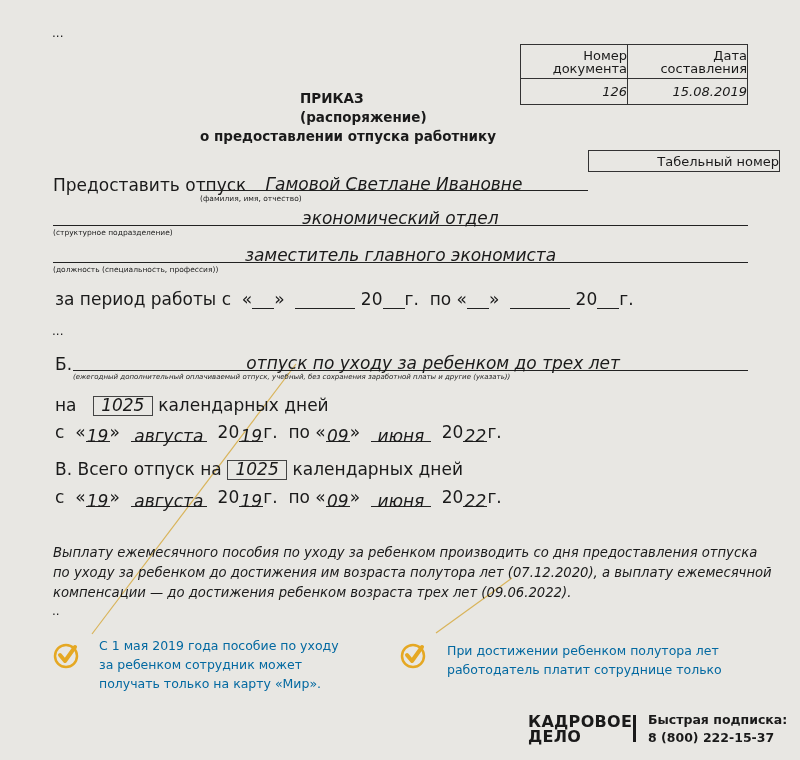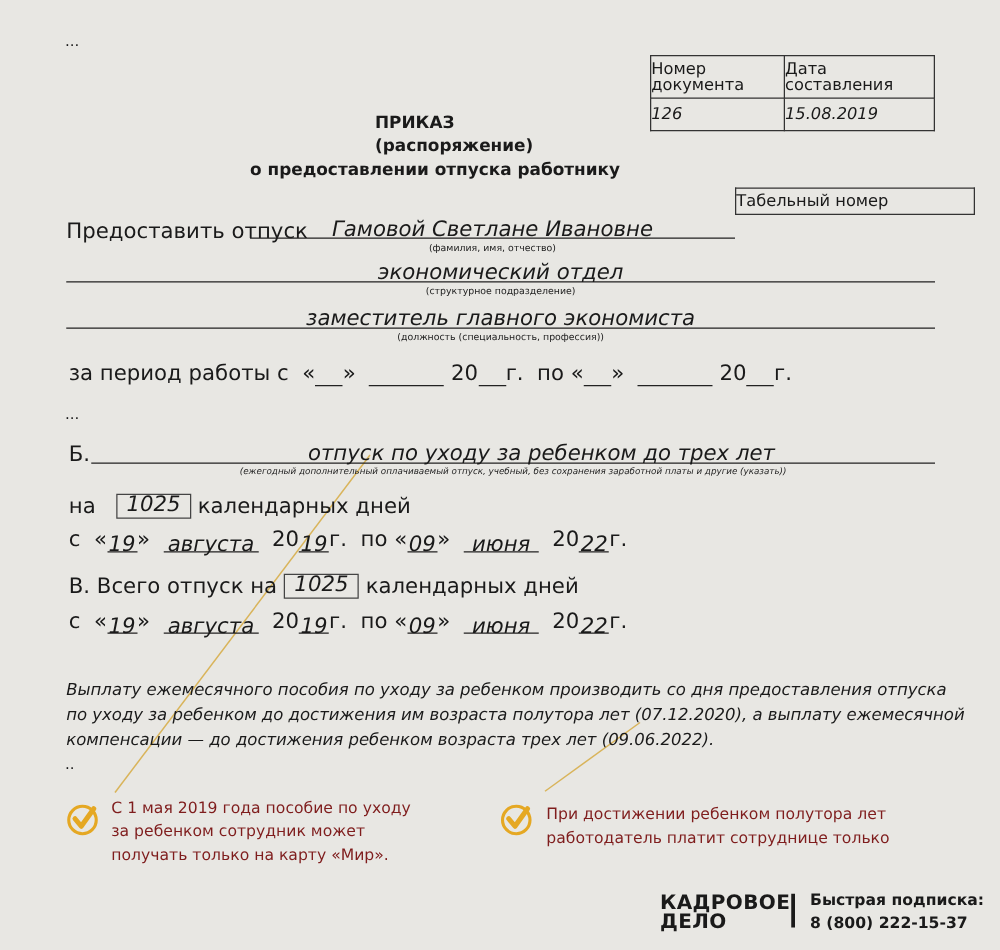--- a/index.html
+++ b/index.html
@@ -1,29 +1,29 @@
 <!DOCTYPE html>
 <html><head>
 <meta charset="utf-8">
 <style>
   html, body { margin:0; padding:0; }
   body { width:800px; height:760px; background:#e8e7e3; position:relative; overflow:hidden;
          font-family:"DejaVu Sans", sans-serif; color:#1a1a1a; }
   .abs { position:absolute; }
   .it { font-style:italic; }
   .ul { border-bottom:1.3px solid #222; }
-  .cap { font-size:7.5px; text-align:center; color:#222; }
+  .cap { font-size:7.5px; color:#222; }
   .f14 { font-size:17px; }
   table.box { border-collapse:collapse; position:absolute; }
-  table.box td { border:1.5px solid #333; text-align:left; font-size:13px; padding:0; }
+  table.box td { border:1.5px solid #333; text-align:right; font-size:13px; padding:0; }
   .title { font-weight:bold; font-size:13.5px; text-align:left; }
   .dots { font-size:12px; }
   .blank { display:inline-block; border-bottom:1.2px solid #222; text-align:center; font-style:italic; height:15px; vertical-align:bottom; }
   .daysbox { display:inline-block; border:1.3px solid #444; text-align:center; font-style:italic; height:18px; line-height:17px; vertical-align:middle; }
-  .note { font-size:12.5px; line-height:19px; color:#7f1d1d; }
+  .note { font-size:12.5px; line-height:19px; color:#0369a1;margin-left:10px; }
   .check { position:absolute; width:28px; height:28px; }
   .brand { font-weight:bold; font-size:16px; line-height:15px; letter-spacing:0.3px; }
   .sub { font-weight:bold; font-size:12.5px; line-height:18px; }
 </style>
 </head>
 <body>
 
 <svg class="abs" style="left:0;top:0" width="800" height="760">
   <line x1="92" y1="634" x2="296" y2="364" stroke="#d9b45a" stroke-width="1.2"></line>
   <line x1="436" y1="633" x2="512" y2="578" stroke="#d9b45a" stroke-width="1.2"></line>

